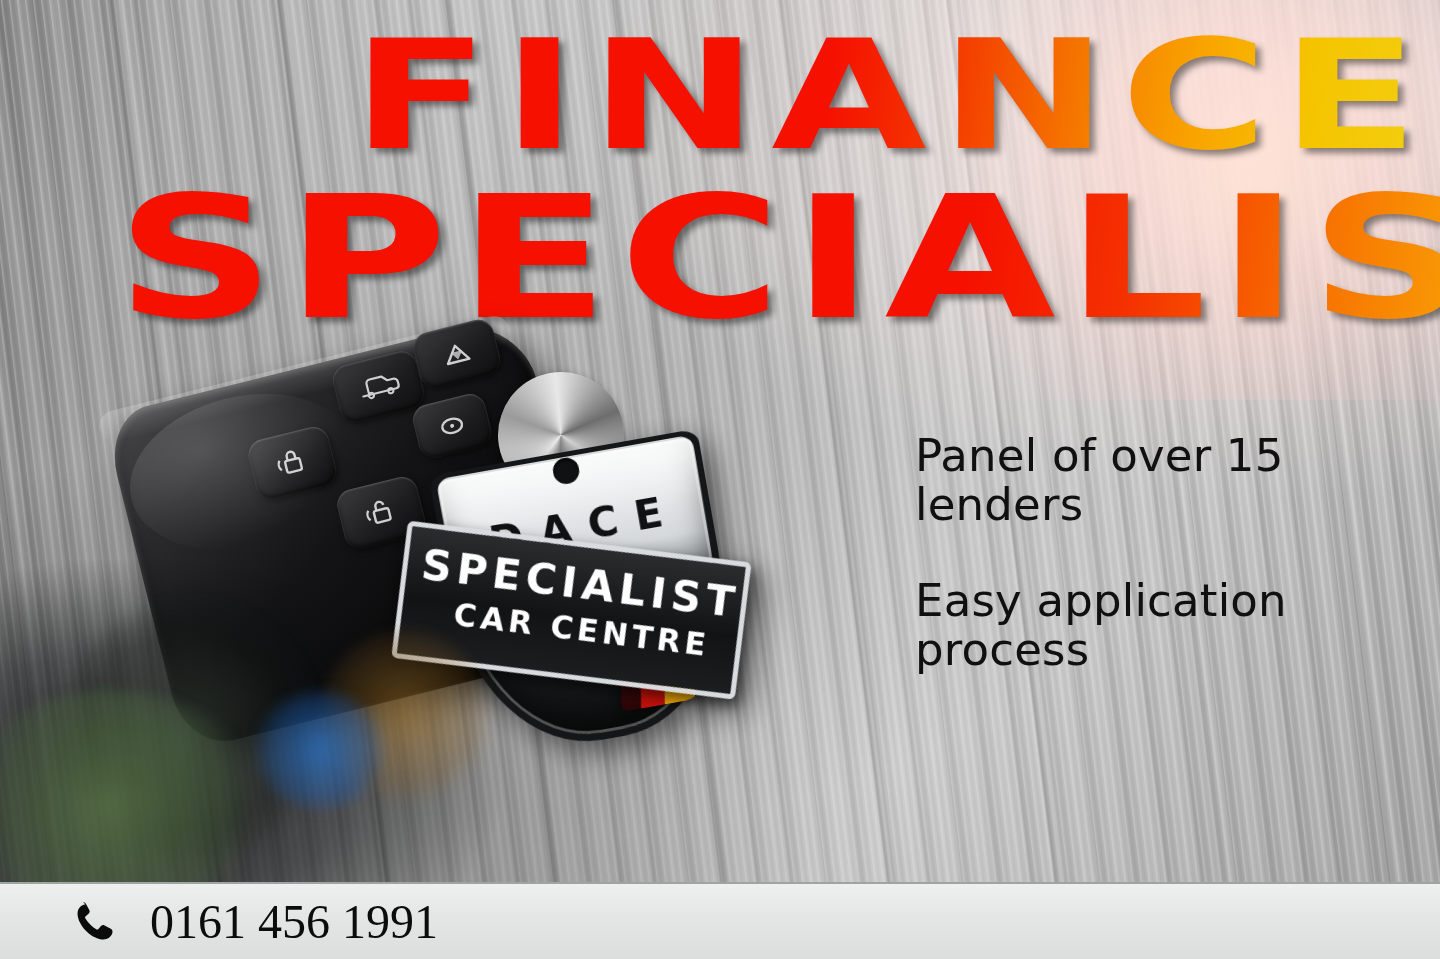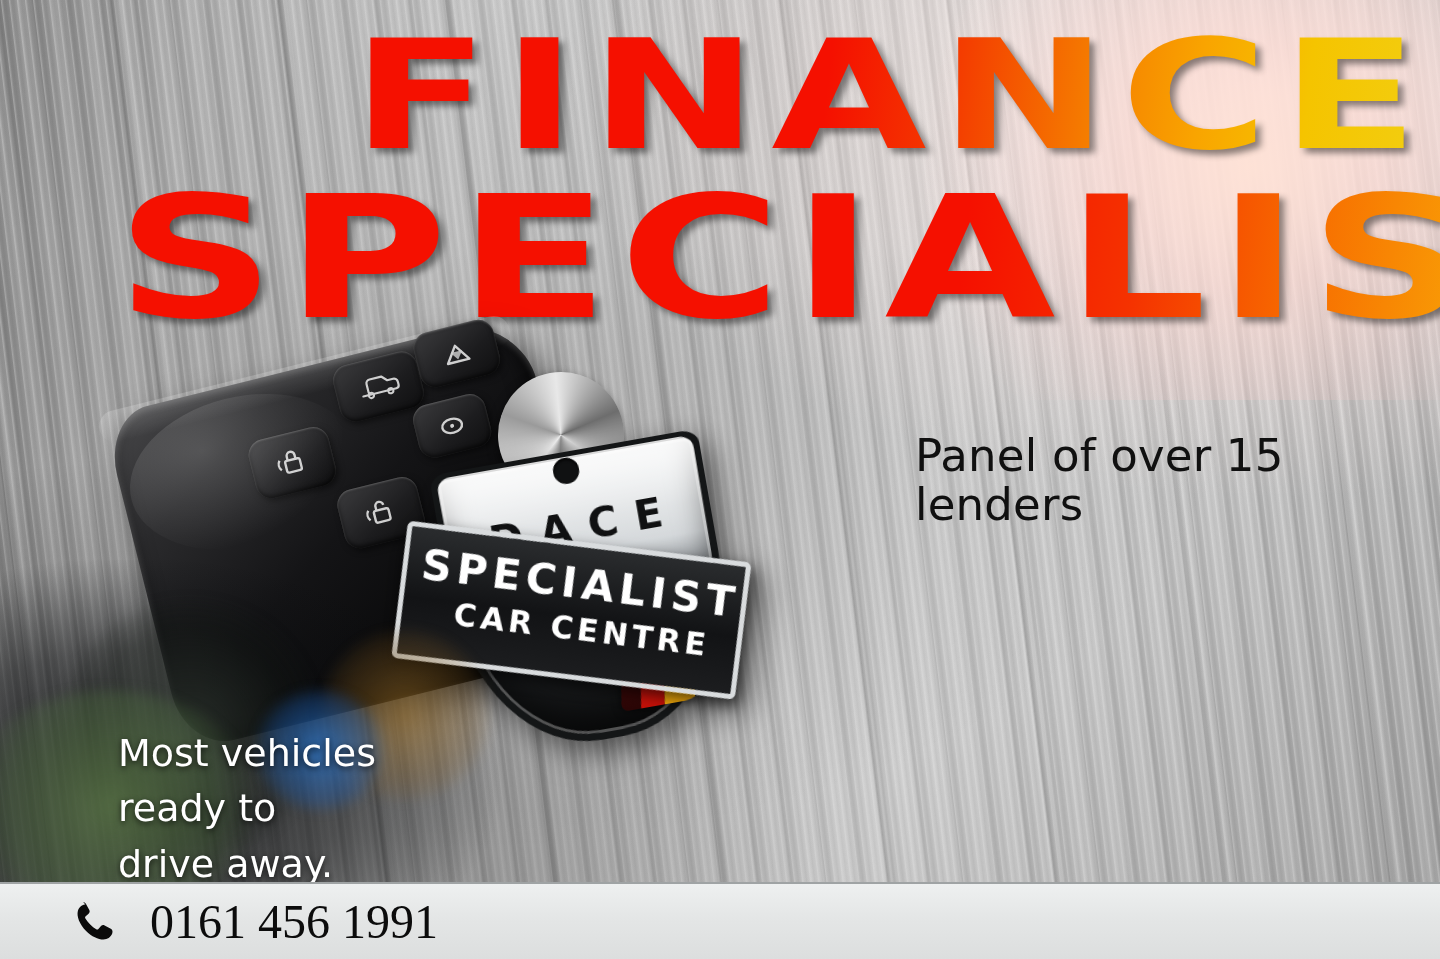--- a/index.html
+++ b/index.html
@@ -343,27 +343,23 @@
   </div>
 
   <div class="dark-corner"></div>
   <div class="bokeh bk4"></div>
   <div class="bokeh bk1"></div>
   <div class="bokeh bk3"></div>
   <div class="bokeh bk2"></div>
 
   <div class="bullets">
     <div class="bullet">Panel of over 15 lenders</div>
-  </div>
-
-  <div class="caption">
-    <div>Most vehicles</div>
-    <div>ready to</div>
-    <div>drive away.</div>
-  </div>
+    <div class="bullet">Easy application process</div>
+  </div>
+
 
   <div class="footer">
 
     <div class="f-phone">
       <span>
         <svg class="icon-sq" width="54" height="54" viewBox="0 0 54 54">
           <path d="M17.5 9.5 c-3.2 0-6.6 2.6-7.6 6.2 -1.5 5.4 1.6 13.6 8.2 20.2 6.6 6.6 14.8 9.7 20.2 8.2 3.6-1 6.2-4.4 6.2-7.6 0-1.3-.6-2.2-1.7-2.8 l-6.2-3.3 c-1.3-.7-2.6-.4-3.6.7 l-2.6 2.9 c-.6.7-1.4.8-2.2.3 -2-1.2-4.1-2.9-6-4.8 -1.9-1.9-3.6-4-4.8-6 -.5-.8-.4-1.6.3-2.2 l2.9-2.6 c1.1-1 1.4-2.3.7-3.6 l-3.3-6.2 c-.6-1.1-1.5-1.7-2.8-1.7 z" fill="#0b0b0b"></path>
         </svg>
       </span>
       <span class="f-text">0161 456 1991</span>

